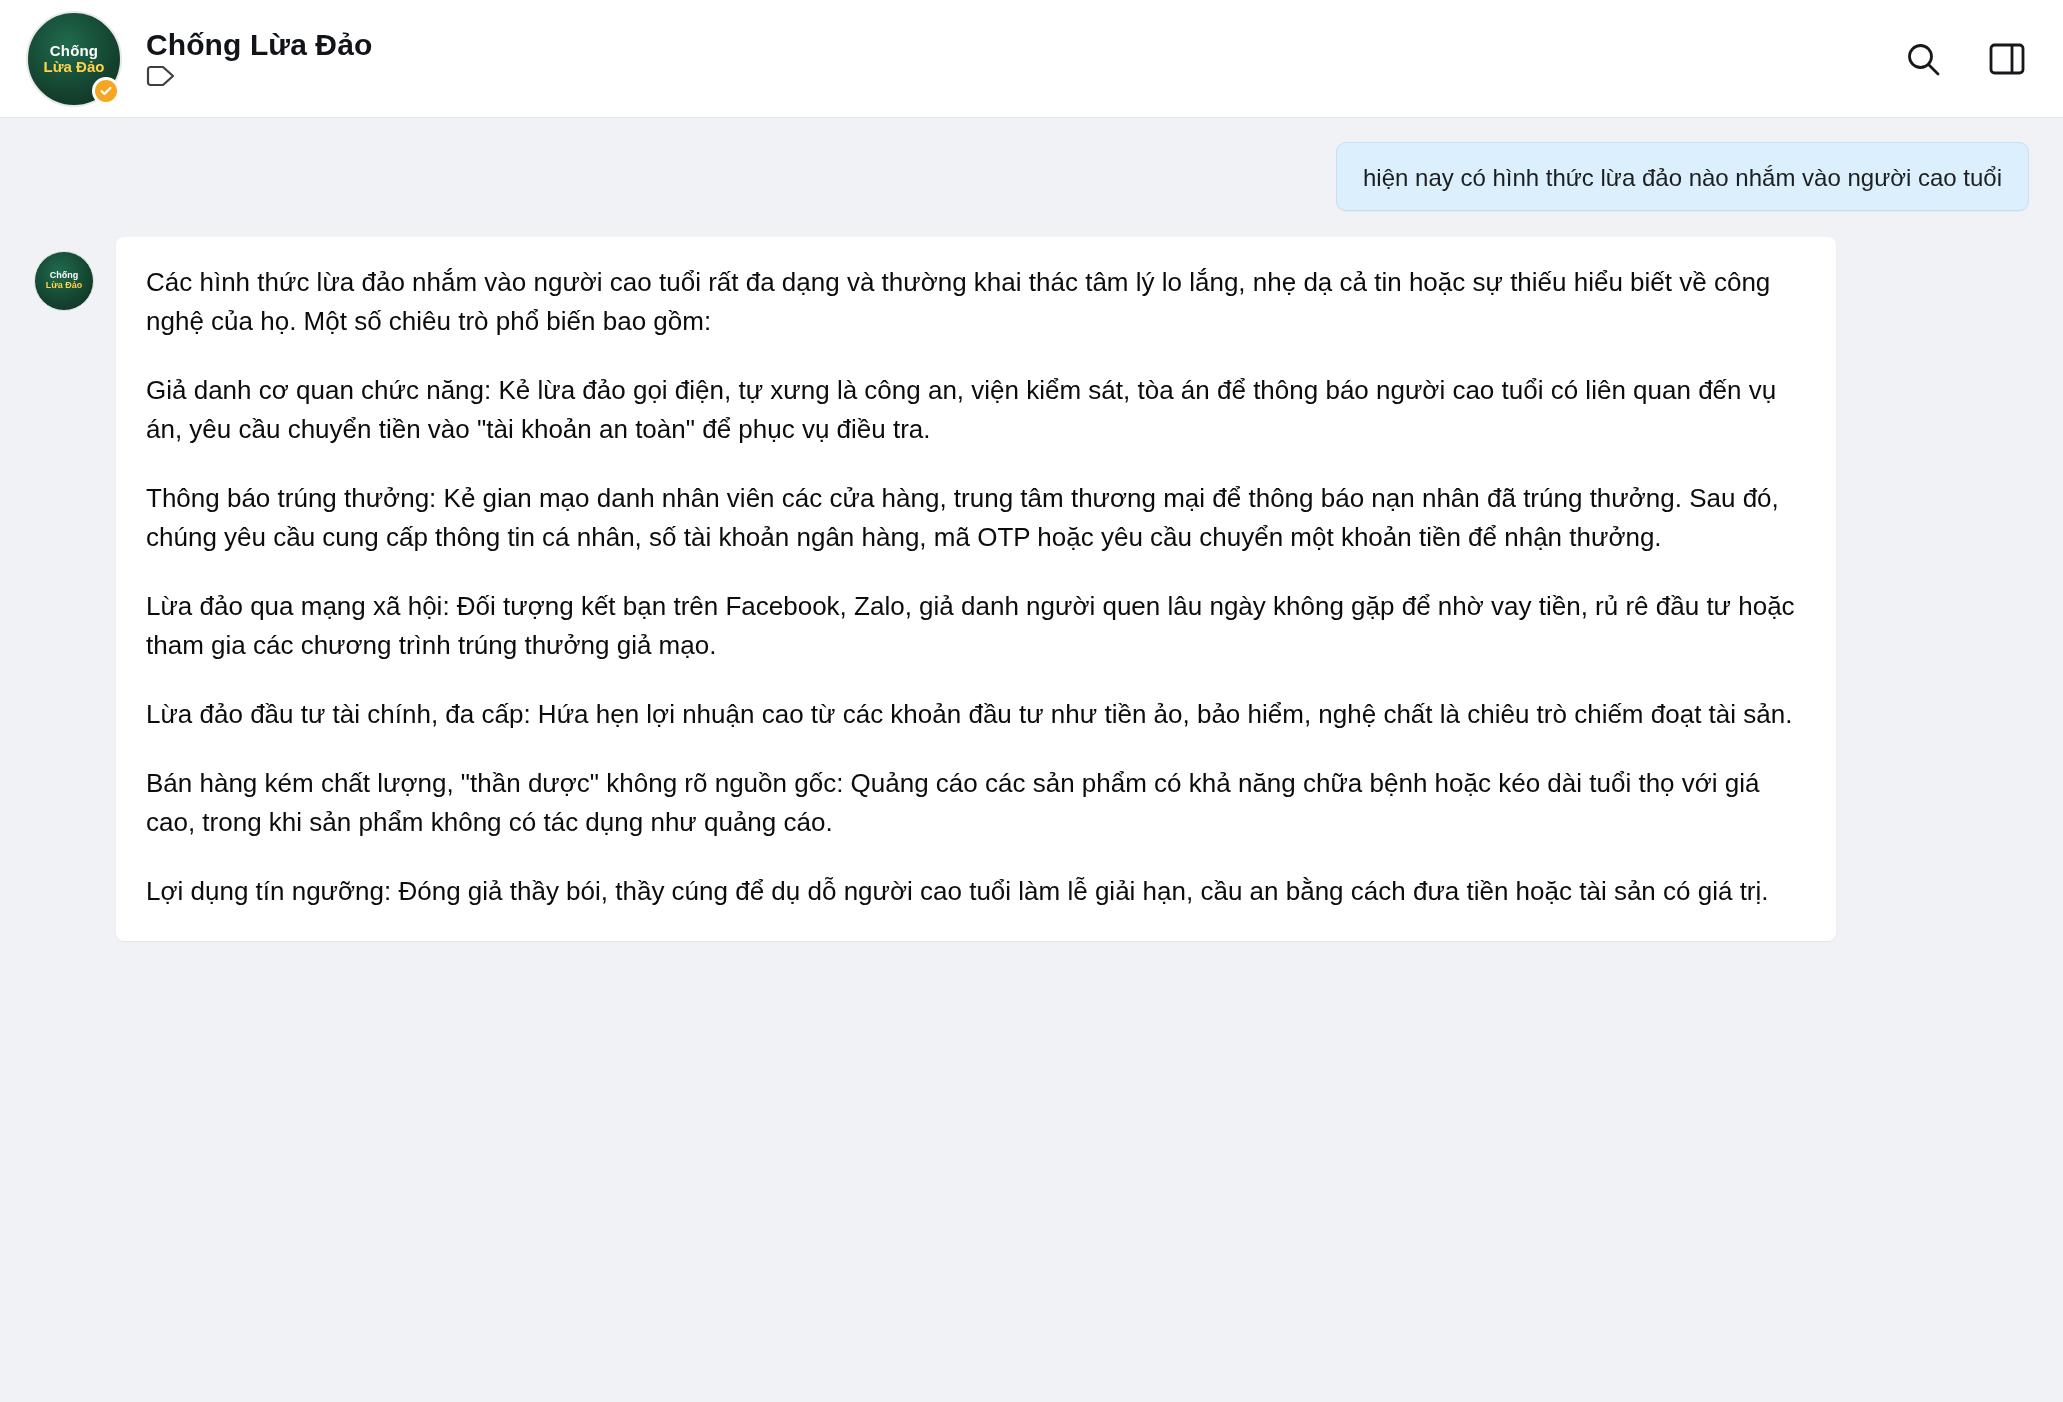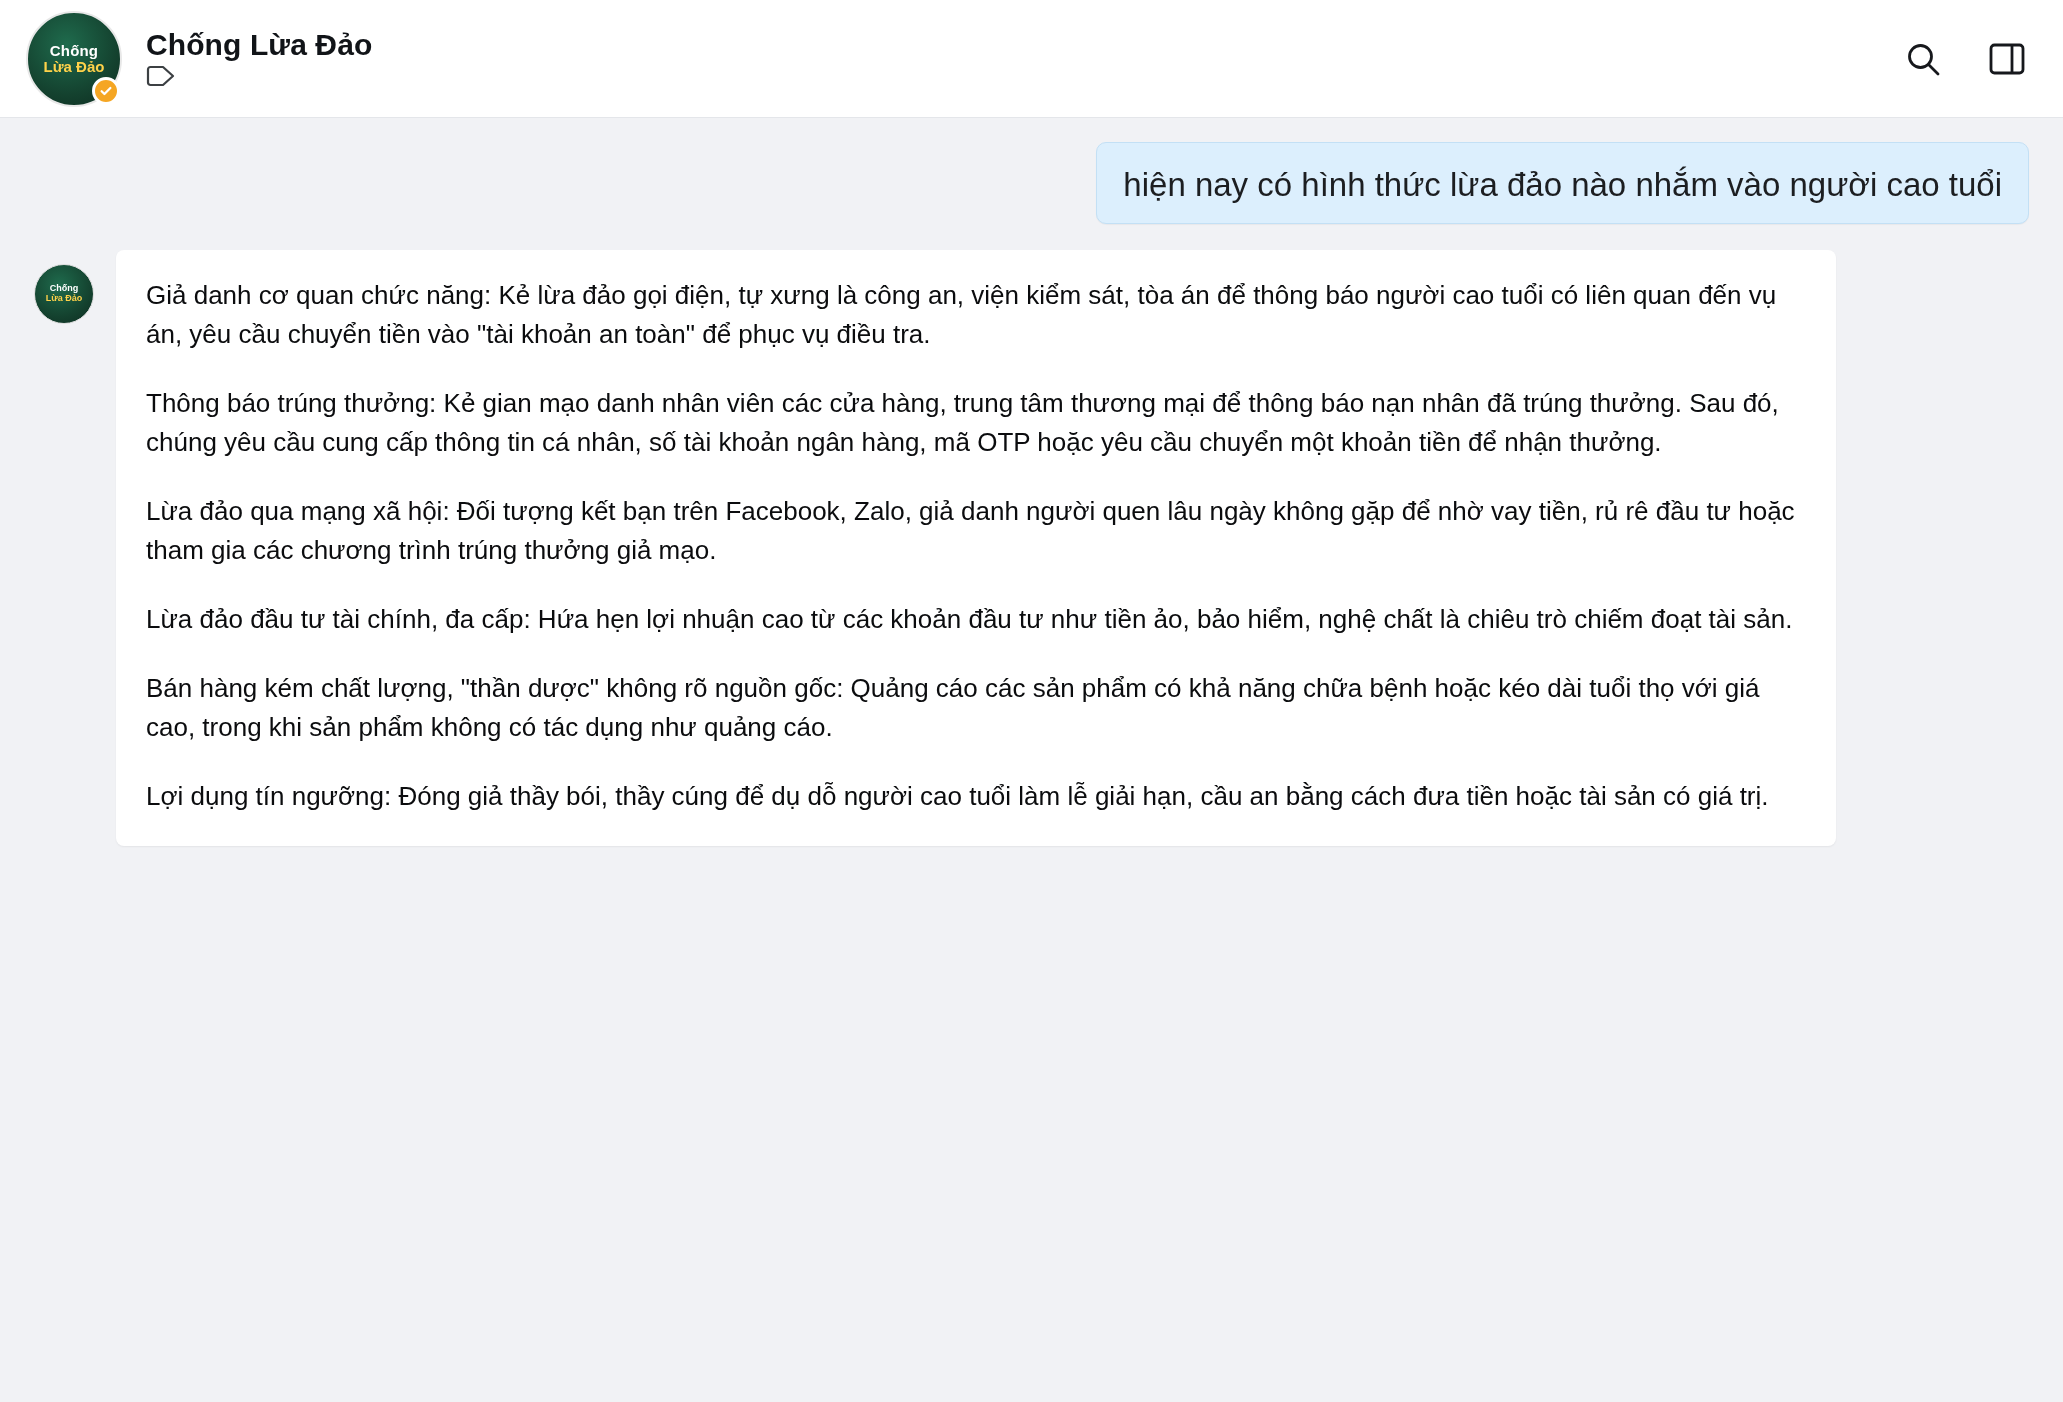--- a/index.html
+++ b/index.html
@@ -128,21 +128,21 @@
 
   .bubble-out {
     background: #dceffd;
     border: 1px solid #c3e0f5;
     border-radius: 10px;
     padding: 18px 26px 14px 26px;
     max-width: 1270px;
     box-shadow: 0 1px 1px rgba(0,0,0,.04);
   }
   .bubble-out .msg-text {
-    font-size: 33px;
+    font-size: 24px;
     color: #1c1e21;
     line-height: 1.45;
     white-space: pre-wrap;
   }
   .bubble-out .msg-time {
     margin-top: 10px;
     font-size: 20px;
     color: #7c8591;
   }
 
@@ -241,20 +241,21 @@
 
   <div class="row incoming">
     <div class="msg-avatar-wrap">
       <div class="msg-avatar">
         <span class="av-l1">Chống</span>
         <span class="av-l2">Lừa Đảo</span>
       </div>
     </div>
 
     <div class="bubble-in">
+      <p>Các hình thức lừa đảo nhắm vào người cao tuổi rất đa dạng và thường khai thác tâm lý lo lắng, nhẹ dạ cả tin hoặc sự thiếu hiểu biết về công nghệ của họ. Một số chiêu trò phổ biến bao gồm:</p>
       <p>Giả danh cơ quan chức năng: Kẻ lừa đảo gọi điện, tự xưng là công an, viện kiểm sát, tòa án để thông báo người cao tuổi có liên quan đến vụ án, yêu cầu chuyển tiền vào "tài khoản an toàn" để phục vụ điều tra.</p>
       <p>Thông báo trúng thưởng: Kẻ gian mạo danh nhân viên các cửa hàng, trung tâm thương mại để thông báo nạn nhân đã trúng thưởng. Sau đó, chúng yêu cầu cung cấp thông tin cá nhân, số tài khoản ngân hàng, mã OTP hoặc yêu cầu chuyển một khoản tiền để nhận thưởng.</p>
       <p>Lừa đảo qua mạng xã hội: Đối tượng kết bạn trên Facebook, Zalo, giả danh người quen lâu ngày không gặp để nhờ vay tiền, rủ rê đầu tư hoặc tham gia các chương trình trúng thưởng giả mạo.</p>
       <p>Lừa đảo đầu tư tài chính, đa cấp: Hứa hẹn lợi nhuận cao từ các khoản đầu tư như tiền ảo, bảo hiểm, nghệ chất là chiêu trò chiếm đoạt tài sản.</p>
       <p>Bán hàng kém chất lượng, "thần dược" không rõ nguồn gốc: Quảng cáo các sản phẩm có khả năng chữa bệnh hoặc kéo dài tuổi thọ với giá cao, trong khi sản phẩm không có tác dụng như quảng cáo.</p>
       <p>Lợi dụng tín ngưỡng: Đóng giả thầy bói, thầy cúng để dụ dỗ người cao tuổi làm lễ giải hạn, cầu an bằng cách đưa tiền hoặc tài sản có giá trị.</p>
     </div>
   </div>
 
 </div>

